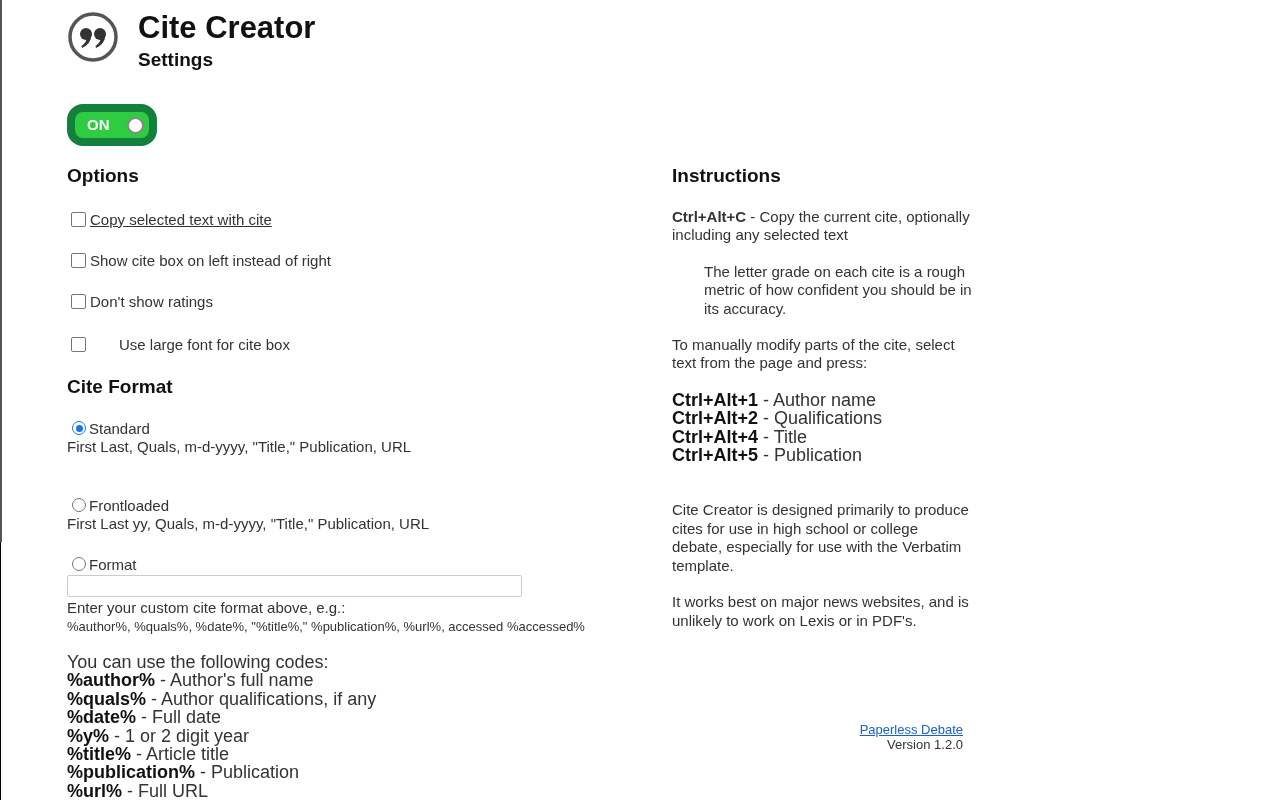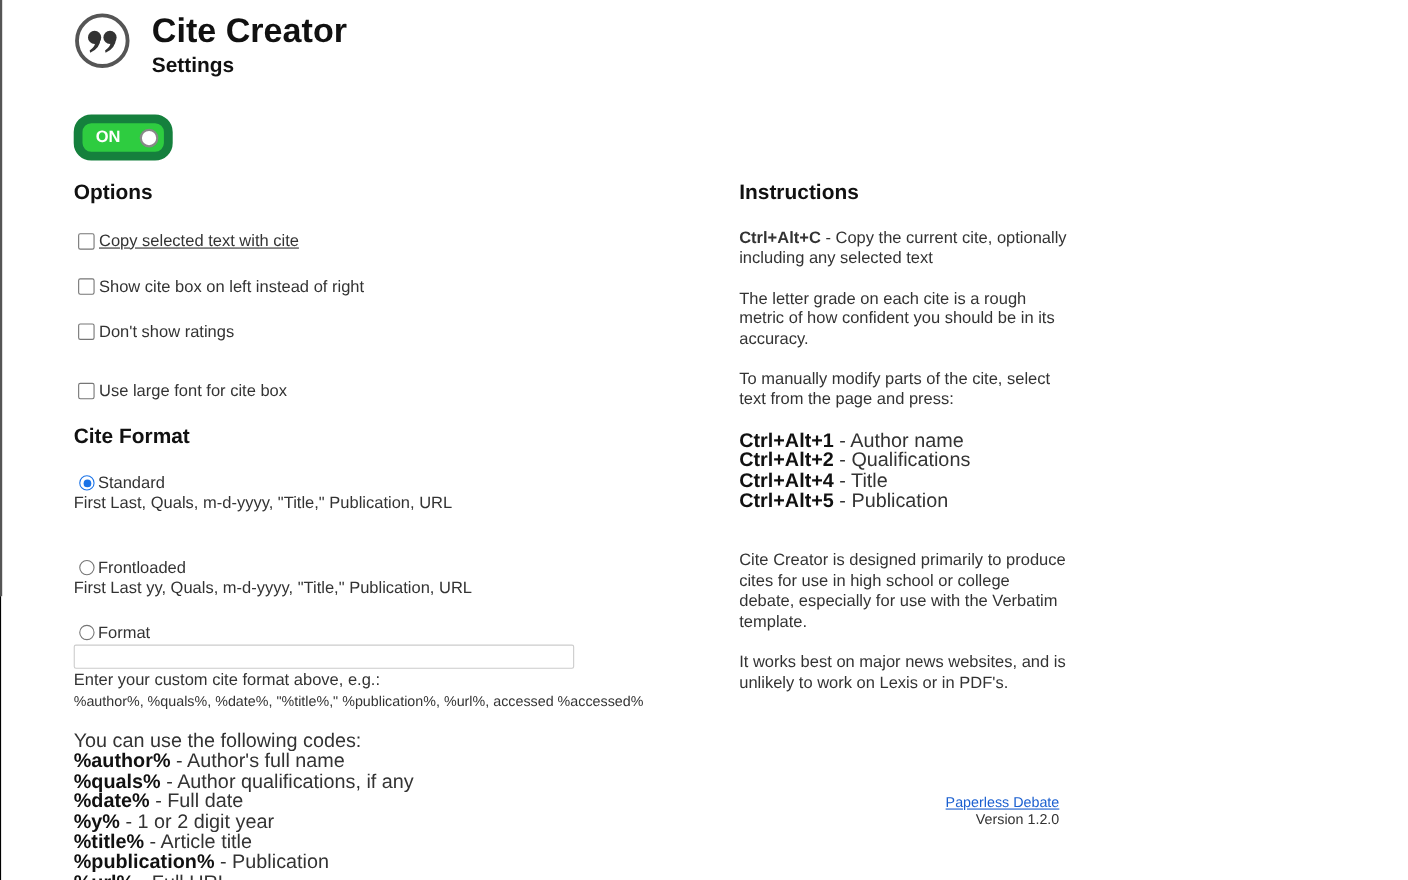--- a/index.html
+++ b/index.html
@@ -113,21 +113,21 @@
     <span>Copy selected text with cite</span>
   </div>
   <div style="margin-top:21px;" class="option-row">
     <span class="checkbox"></span>
     <span>Show cite box on left instead of right</span>
   </div>
   <div style="margin-top:21px;" class="option-row">
     <span class="checkbox"></span>
     <span>Don't show ratings</span>
   </div>
-  <div style="margin-top:34px;" class="option-row">
+  <div style="margin-top:23px;gap:29px;" class="option-row">
     <span class="checkbox"></span>
     <span>Use large font for cite box</span>
   </div>
 
   <h2 class="section" style="margin-top:21px;">Cite Format</h2>
 
   <div style="margin-top:19px;" class="radio-row">
     <span class="radio checked"></span>
     <span>Standard</span>
   </div>
@@ -156,21 +156,21 @@
   <div class="code-line"><b>%publication%</b><span> - Publication</span></div>
   <div class="code-line"><b>%url%</b><span> - Full URL</span></div>
   <div class="code-line"><b>%accessed%</b><span> - Today's date</span></div>
 </div>
 
 <div class="col-right">
   <h2 class="section">Instructions</h2>
 
   <div class="body-text" style="margin-top:20px;"><b>Ctrl+Alt+C</b><span> - Copy the current cite, optionally including any selected text</span></div>
 
-  <div class="body-text" style="margin-top:18px;">The letter grade on each cite is a rough metric of how confident you should be in its accuracy.</div>
+  <div class="body-text" style="margin-top:18px;margin-left:32px;">The letter grade on each cite is a rough metric of how confident you should be in its accuracy.</div>
 
   <div class="body-text" style="margin-top:18px;">To manually modify parts of the cite, select text from the page and press:</div>
 
   <div style="margin-top:18px;">
     <div class="code-line"><b>Ctrl+Alt+1</b><span> - Author name</span></div>
     <div class="code-line"><b>Ctrl+Alt+2</b><span> - Qualifications</span></div>
     <div class="code-line"><b>Ctrl+Alt+4</b><span> - Title</span></div>
     <div class="code-line"><b>Ctrl+Alt+5</b><span> - Publication</span></div>
   </div>
 

